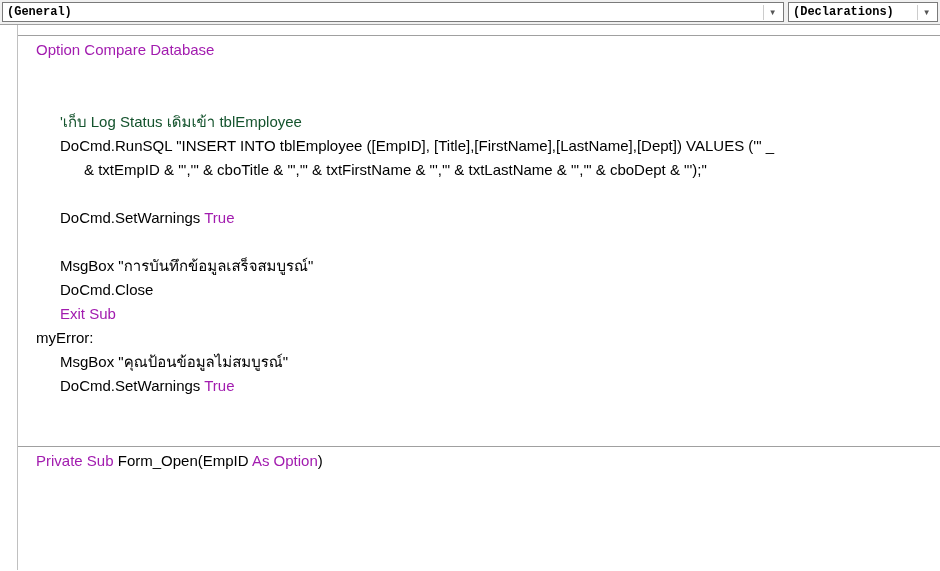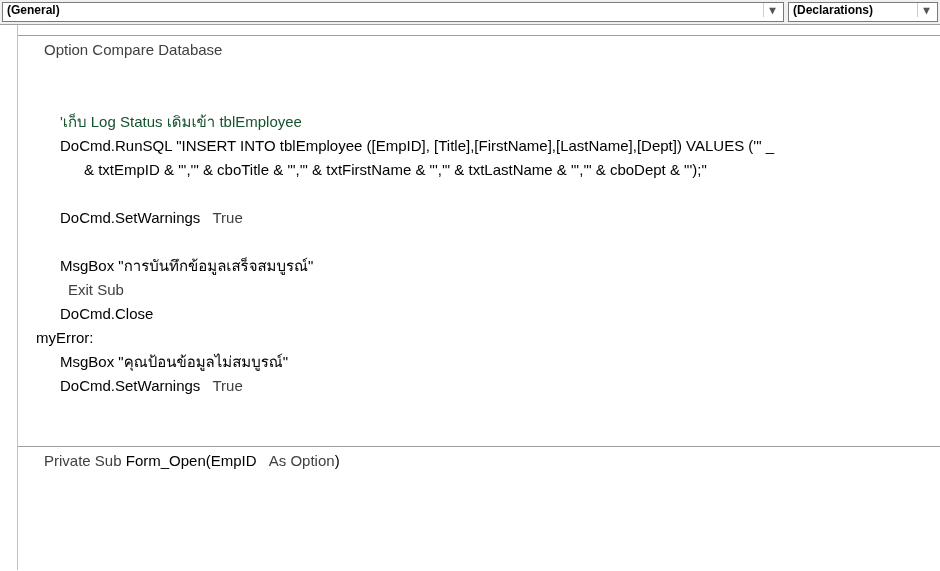--- a/index.html
+++ b/index.html
@@ -15,28 +15,29 @@
     }
     .top-bar {
       display: flex;
       padding: 2px;
       gap: 4px;
       background: #f0f0f0;
       border-bottom: 1px solid #a0a0a0;
     }
     .dropdown {
       display: flex;
-      align-items: flex-start;
+      align-items: center;
       background: #fff;
       border: 1px solid #7a7a7a;
       height: 20px;
       font-weight: bold;
       font-size: 12px;
       padding: 0 4px;
       position: relative;
+      font-family: Liberation Mono, monospace;
     }
     .dropdown-left { flex: 1; }
     .dropdown-right { width: 150px; gap: 19px; }
     .dropdown .label { flex: 1; }
     .dropdown .chevron {
       width: 16px;
       text-align: center;
       color: #555;
       border-left: 1px solid #ccc;
       padding-left: 2px;
@@ -59,21 +60,21 @@
       font-size: 15px;
       line-height: 24px;
       position: relative;
     }
     .hr-line {
       border: none;
       border-top: 1px solid #a0a0a0;
       margin: 0 0 2px 0;
       margin-left: -18px;
     }
-    .kw { color: #404040; margin-left: 8px; }
+    .kw { color: #a21caf; }
     .comment { color: #14532d; }
     .txt { color: #000; }
     .ind1 { padding-left: 0; }
     .ind2 { padding-left: 24px; }
     .ind3 { padding-left: 48px; }
     .codeblock { white-space: pre; }
     .blank { height: 24px; }
   </style>
 </head>
 <body>
@@ -96,22 +97,22 @@
     <div class="codeblock ind1"><span class="kw">Option Compare Database</span></div>
     <div class="blank"></div>
     <div class="blank"></div>
     <div class="codeblock ind2"><span class="comment">'เก็บ Log Status เดิมเข้า tblEmployee</span></div>
     <div class="codeblock ind2"><span class="txt">DoCmd.RunSQL "INSERT INTO tblEmployee ([EmpID], [Title],[FirstName],[LastName],[Dept]) VALUES ('" _</span></div>
     <div class="codeblock ind3"><span class="txt">&amp; txtEmpID &amp; "','" &amp; cboTitle &amp; "','" &amp; txtFirstName &amp; "','" &amp; txtLastName &amp; "','" &amp; cboDept &amp; "');"</span></div>
     <div class="blank"></div>
     <div class="codeblock ind2"><span class="txt">DoCmd.SetWarnings </span><span class="kw">True</span></div>
     <div class="blank"></div>
     <div class="codeblock ind2"><span class="txt">MsgBox "การบันทึกข้อมูลเสร็จสมบูรณ์"</span></div>
+    <div class="codeblock ind2"><span class="txt">DoCmd.Close</span></div>
     <div class="codeblock ind2"><span class="kw">Exit Sub</span></div>
-    <div class="codeblock ind2"><span class="txt">DoCmd.Close</span></div>
     <div class="codeblock ind1"><span class="txt">myError:</span></div>
     <div class="codeblock ind2"><span class="txt">MsgBox "คุณป้อนข้อมูลไม่สมบูรณ์"</span></div>
     <div class="codeblock ind2"><span class="txt">DoCmd.SetWarnings </span><span class="kw">True</span></div>
     <div class="blank"></div>
     <div class="blank"></div>
     <hr class="hr-line">
     <div class="codeblock ind1"><span class="kw">Private Sub </span><span class="txt">Form_Open(EmpID </span><span class="kw">As Option</span><span class="txt">)</span></div>
     <div class="codeblock ind3"></div>
 
   </div>

